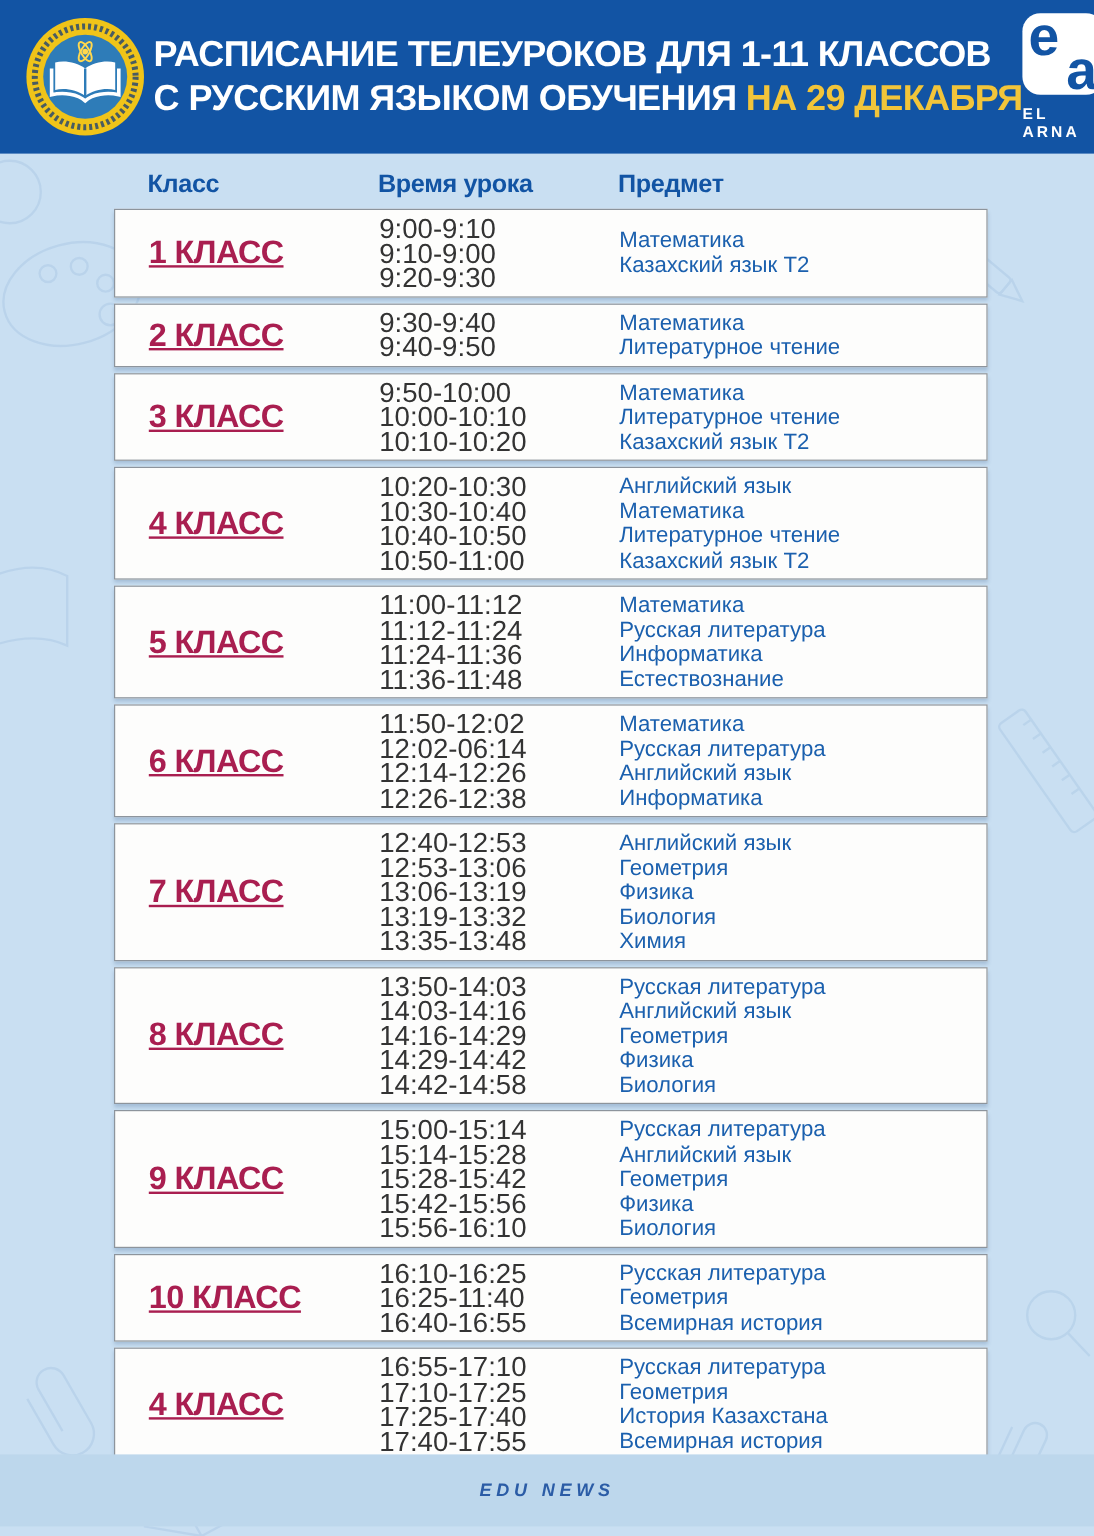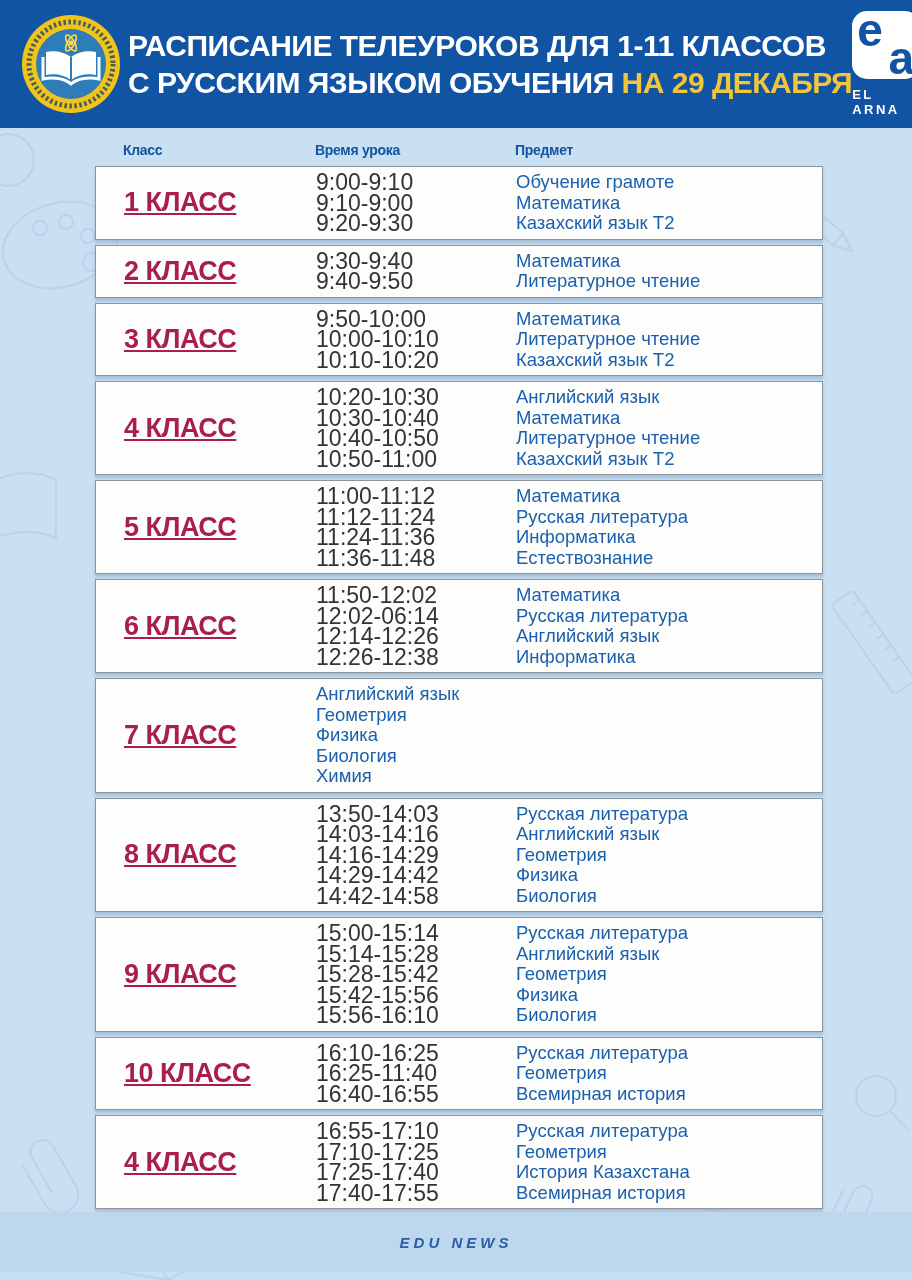--- a/index.html
+++ b/index.html
@@ -31,21 +31,21 @@
   }
   .chip .e{left:5px;top:-4px;}
   .chip .a{right:6px;bottom:-2px;}
   .chname{margin-top:8px;color:#ffffff;font-size:13px;font-weight:700;letter-spacing:2.5px;}
   
   .colheads{
     position:relative;z-index:1;
     margin:14px 0 8px 95px;width:728px;box-sizing:border-box;
     display:grid;grid-template-columns:192px 200px 1fr;
     padding-left:28px;
-    font-size:14px;font-weight:700;color:#1254a4;letter-spacing:-0.3px;
+    font-size:21px;font-weight:700;color:#1254a4;letter-spacing:-0.3px;
   }
   
   .cards{position:relative;z-index:1;margin-left:95px;width:728px;}
   .card{
     box-sizing:border-box;
     background:#fdfdfc;
     border:1px solid #8d949c;
     box-shadow:0 3px 3px rgba(60,95,140,.25);
     margin-bottom:5px;
     display:grid;grid-template-columns:192px 200px 1fr;
@@ -166,21 +166,20 @@
 
   <main class="cards" id="cards">
       <section class="card">
     <div class="cls">1 КЛАСС</div>
     <div class="times">
           <div>9:00-9:10</div>
           <div>9:10-9:00</div>
           <div>9:20-9:30</div>
         </div>
     <div class="subs">
-          <div>Обучение грамоте</div>
           <div>Математика</div>
           <div>Казахский язык Т2</div>
         </div>
   </section>
       <section class="card">
     <div class="cls">2 КЛАСС</div>
     <div class="times">
           <div>9:30-9:40</div>
           <div>9:40-9:50</div>
         </div>
@@ -242,20 +241,27 @@
         </div>
     <div class="subs">
           <div>Математика</div>
           <div>Русская литература</div>
           <div>Английский язык</div>
           <div>Информатика</div>
         </div>
   </section>
       <section class="card">
     <div class="cls">7 КЛАСС</div>
+    <div class="times">
+          <div>12:40-12:53</div>
+          <div>12:53-13:06</div>
+          <div>13:06-13:19</div>
+          <div>13:19-13:32</div>
+          <div>13:35-13:48</div>
+        </div>
     <div class="subs">
           <div>Английский язык</div>
           <div>Геометрия</div>
           <div>Физика</div>
           <div>Биология</div>
           <div>Химия</div>
         </div>
   </section>
       <section class="card">
     <div class="cls">8 КЛАСС</div>

